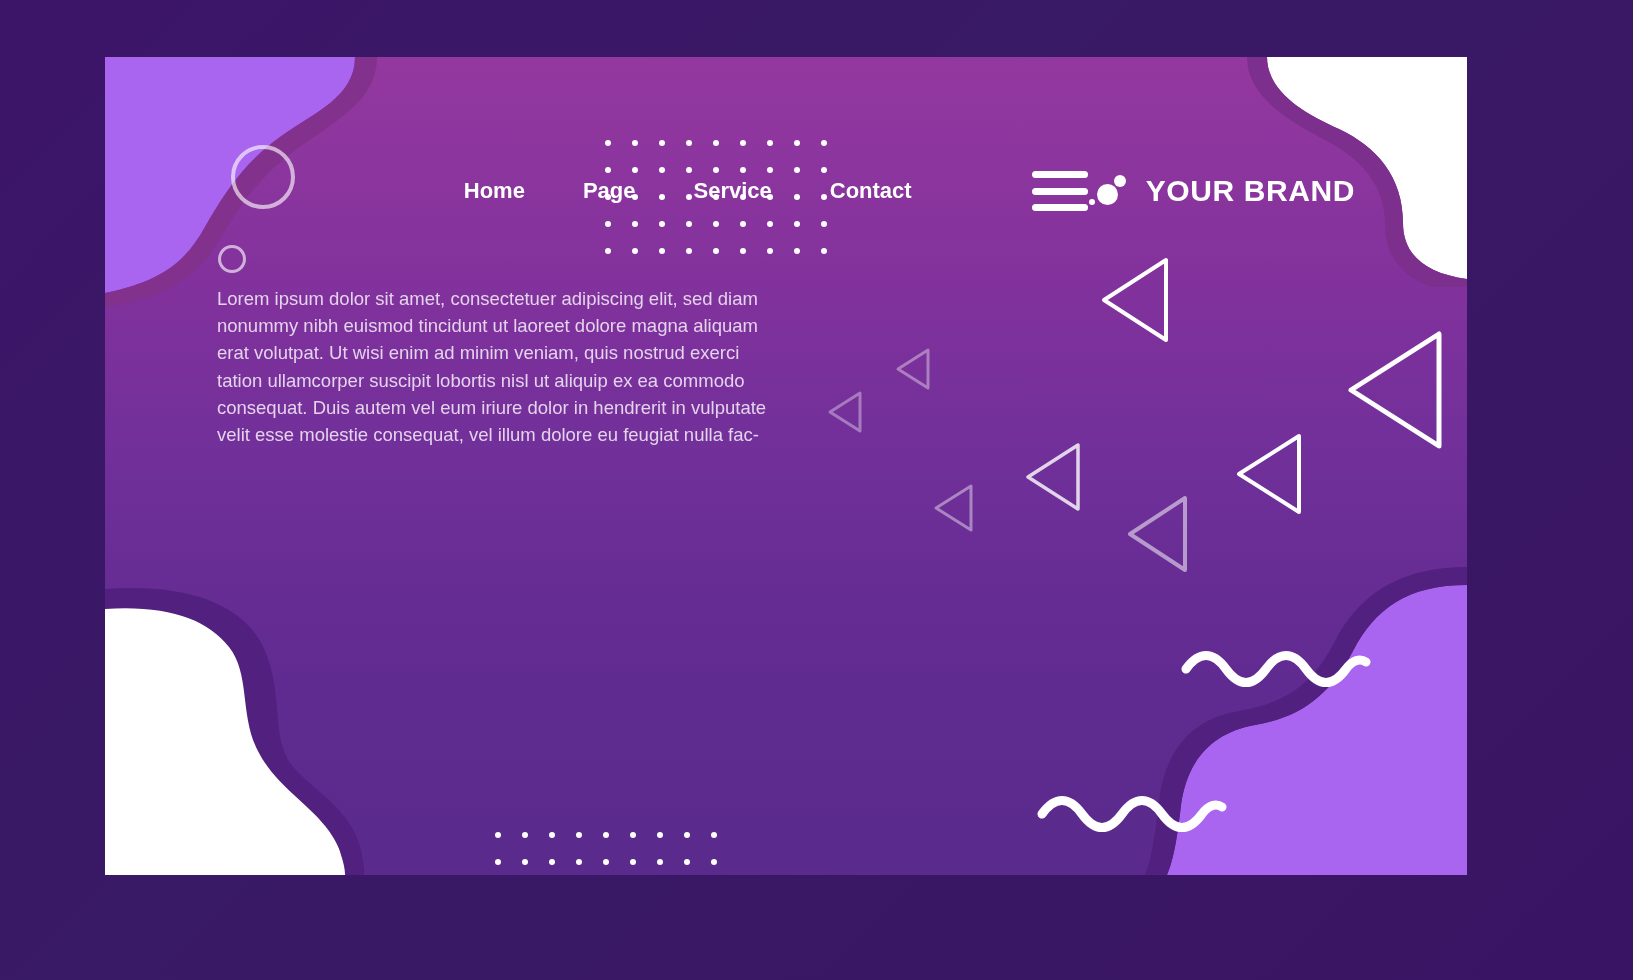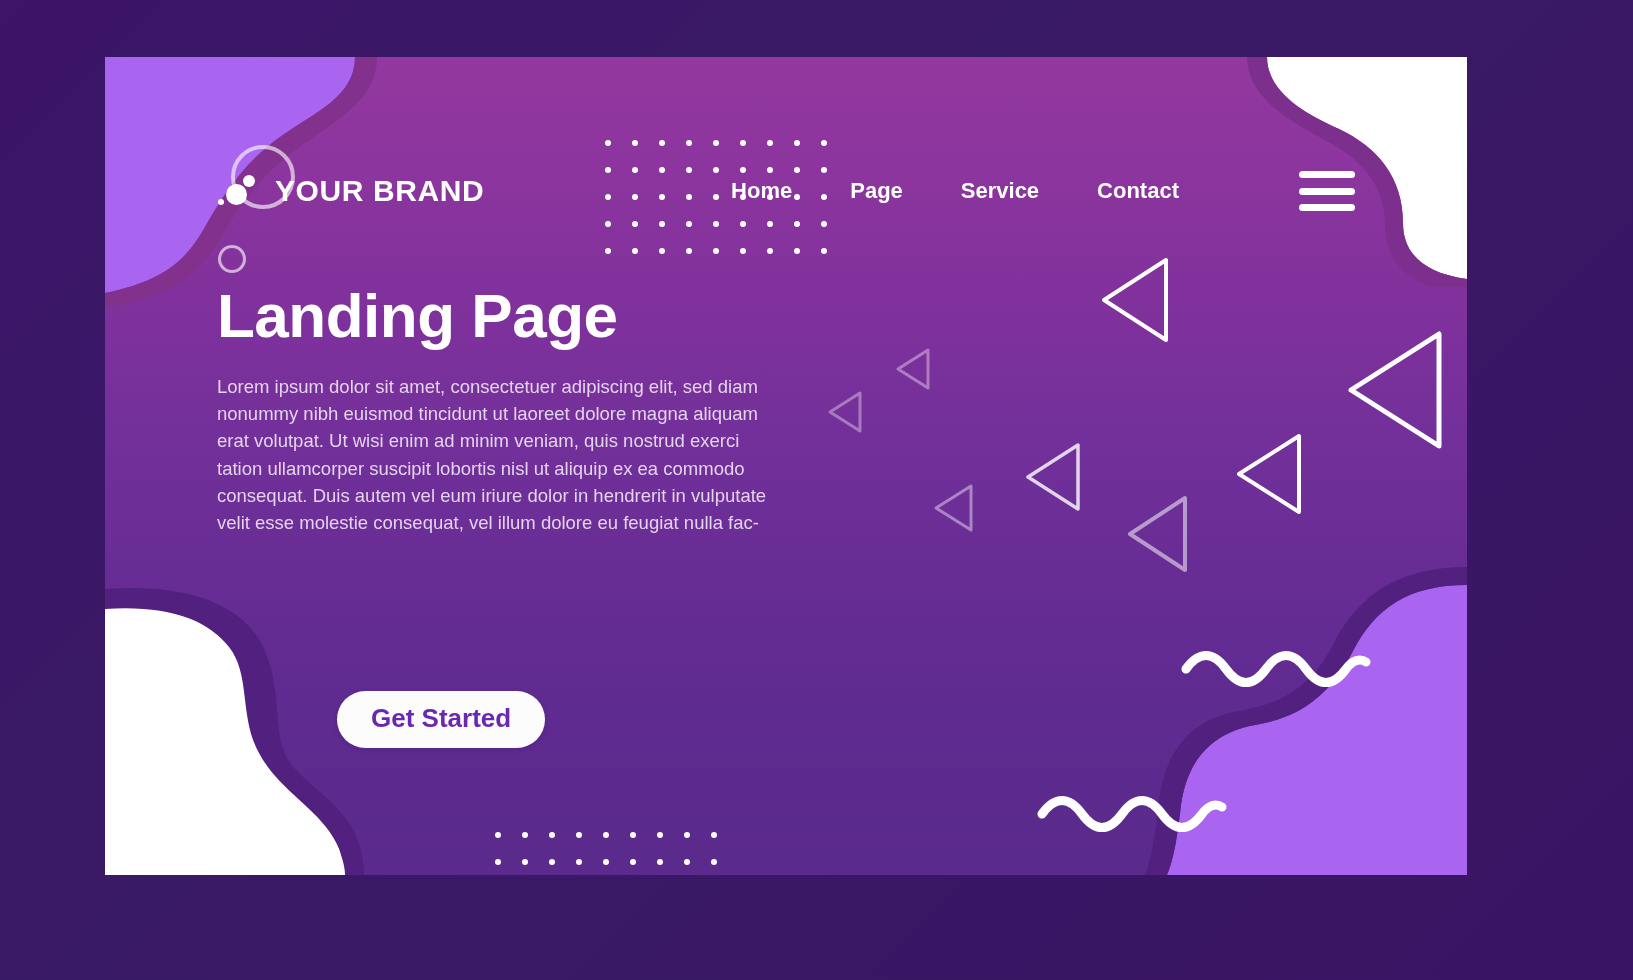--- a/index.html
+++ b/index.html
@@ -408,42 +408,40 @@
     </svg>
   </div>
 
   <div class="wave" style="left:932px; top:735px;">
     <svg width="190" height="40" viewBox="0 0 190 40">
       <path d="M5,22 C18,4 32,4 45,22 C58,40 72,40 85,22 C98,4 112,4 125,22 C138,40 152,40 165,22 C172,13 179,11 185,15" fill="none" stroke="#ffffff" stroke-width="9" stroke-linecap="round"></path>
     </svg>
   </div>
 
   <nav id="navbar">
-    <div id="brand">
-      <span id="brand-mark">
-        <i class="c-dot"></i>
-        <i class="c-big"></i>
-        <i class="c-mid"></i>
-      </span>
-      <span id="brand-name">YOUR BRAND</span>
-    </div>
-
     <div id="nav-links">
       <a class="nav-link">Home</a>
       <a class="nav-link">Page</a>
       <a class="nav-link">Service</a>
       <a class="nav-link">Contact</a>
       <div id="hamburger-menu">
         <i></i>
         <i></i>
         <i></i>
       </div>
     </div>
+
+    <div id="brand">
+      <span id="brand-mark">
+        <i class="c-dot"></i>
+        <i class="c-big"></i>
+        <i class="c-mid"></i>
+      </span>
+      <span id="brand-name">YOUR BRAND</span>
+    </div>
   </nav>
 
   <div id="hero-content">
-    <h1 id="hero-title">Landing Page</h1>
     <p id="hero-paragraph">Lorem ipsum dolor sit amet, consectetuer adipiscing elit, sed diam nonummy nibh euismod tincidunt ut laoreet dolore magna aliquam erat volutpat. Ut wisi enim ad minim veniam, quis nostrud exerci tation ullamcorper suscipit lobortis nisl ut aliquip ex ea commodo consequat. Duis autem vel eum iriure dolor in hendrerit in vulputate velit esse molestie consequat, vel illum dolore eu feugiat nulla fac-</p>
   </div>
 
-  <button id="cta-button">Get Started</button>
 
 </div>
 
 </body></html>

